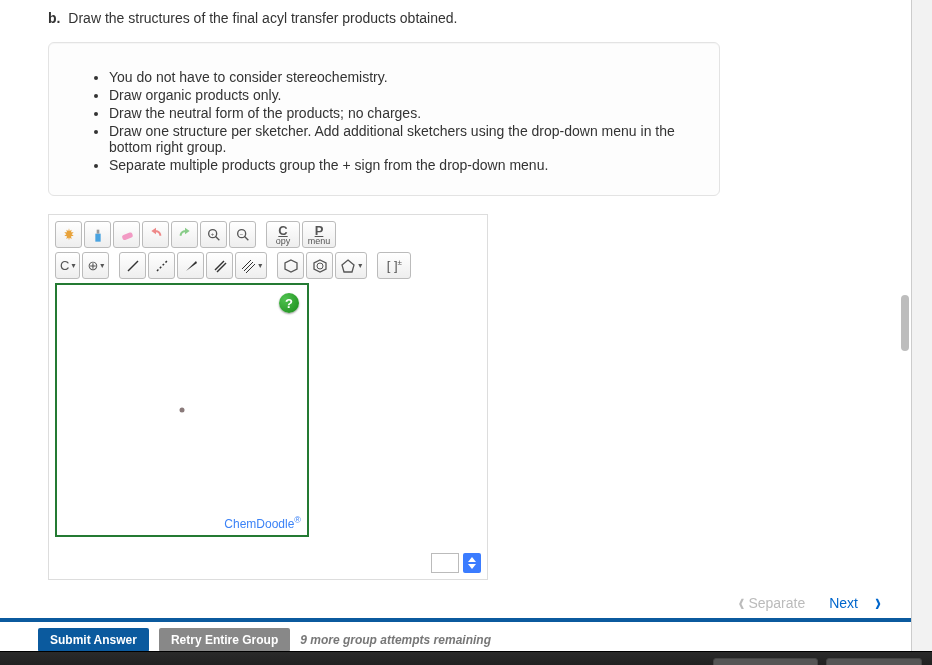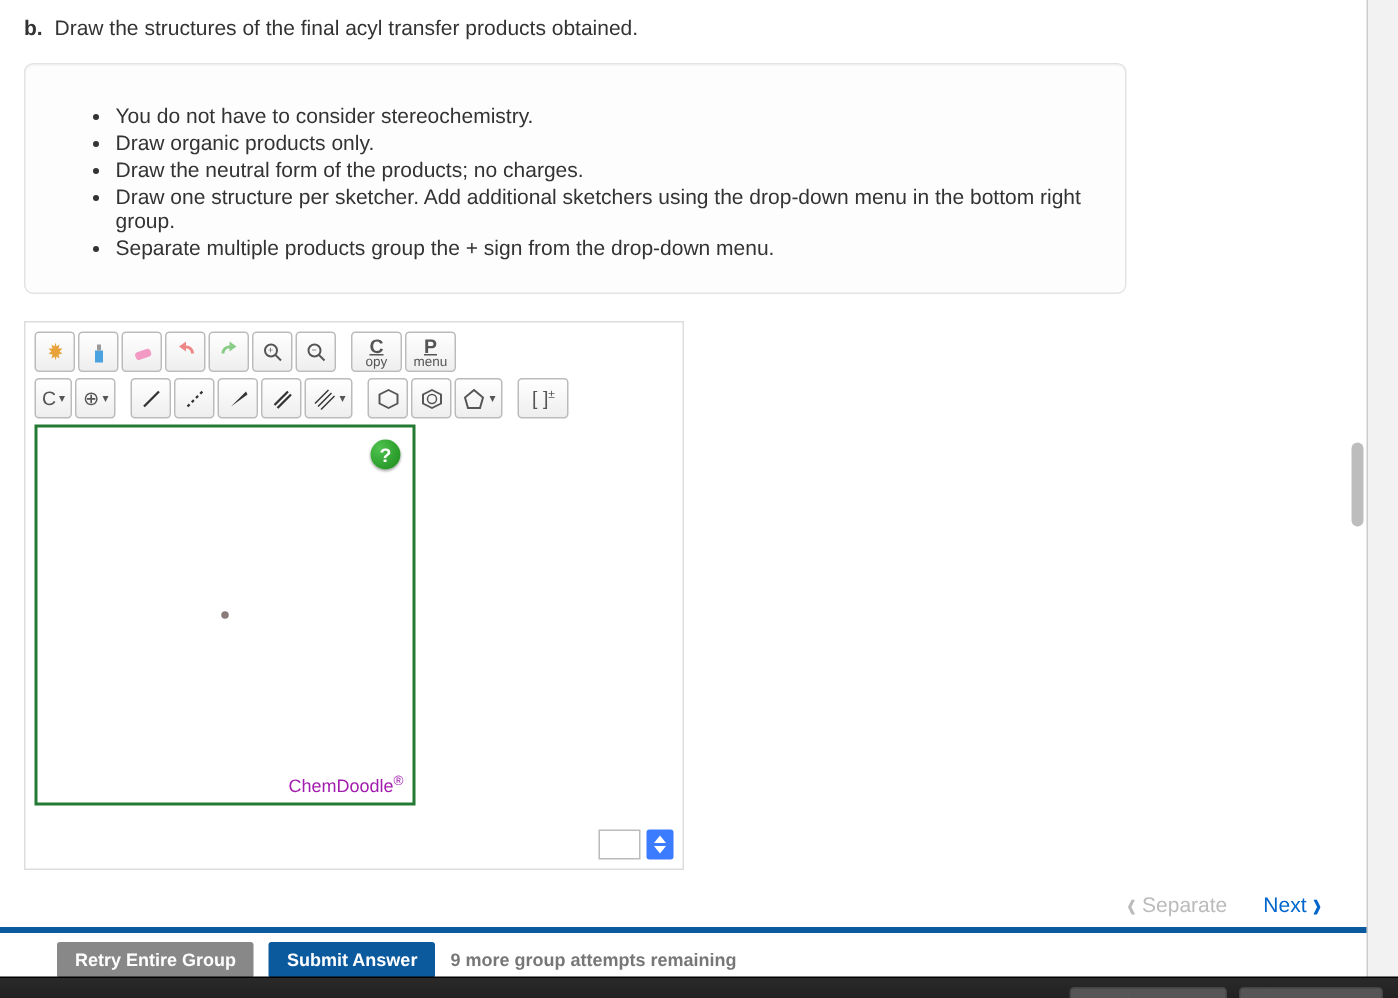--- a/index.html
+++ b/index.html
@@ -12,31 +12,31 @@
   }
   .page-wrap {
     background: #fff;
     width: 912px;
     min-height: 618px;
     border-right: 1px solid #ccc;
     padding: 0;
     position: relative;
   }
   .content {
-    padding: 10px 38px 0 16px;
+    padding: 10px 38px 0 48px;
   }
   .question-line { margin-bottom: 16px; }
   .question-line b { margin-right: 4px; font-weight: bold; }
   .well {
     border: 1px solid #e3e3e3;
     border-radius: 6px;
     background: #fdfdfd;
     padding: 24px 28px 20px 40px;
     margin-bottom: 18px;
-    width: 735px;
+    width: 672px;
     box-shadow: inset 0 1px 1px rgba(0,0,0,0.03);
   }
   .well ul { margin: 0; padding-left: 20px; }
   .well li { margin: 2px 0; }
   .editor-wrap {
     border: 1px solid #ddd;
     width: 440px;
     padding: 6px;
     background: #fff;
   }
@@ -71,43 +71,43 @@
   .help-badge {
     position: absolute; top: 8px; right: 8px;
     width: 20px; height: 20px; border-radius: 50%;
     background: radial-gradient(circle at 30% 30%, #4fc24f, #1a8a1a);
     color: #fff; font-weight: bold; font-size: 13px;
     display:flex; align-items:center; justify-content:center;
     box-shadow: 0 1px 2px rgba(0,0,0,0.4);
   }
   .dot { position:absolute; top: 50%; left: 50%; width:5px; height:5px; border-radius:50%;
          background:#8a7a7a; transform: translate(-50%,-50%); }
-  .brand { position:absolute; bottom:4px; right:6px; color:#a21caf; font-size: 12px; }
+  .brand { position:absolute; bottom:4px; right:6px; color:#3b82f6; font-size: 12px; }
   .brand sup { font-size: 9px; }
   .stepper-row { display:flex; justify-content:flex-end; margin-top: 16px; gap:4px; align-items:center;}
   .stepper-input { width: 28px; height:20px; border:1px solid #bbb; font-size:12px; }
   .stepper-btn { width:18px; height:20px; background:#3b7cff; color:#fff; font-size:10px;
                  display:flex; align-items:center; justify-content:center; border-radius:2px; cursor:pointer;}
   .nav-row { display:flex; justify-content:flex-end; gap:24px; padding: 14px 30px 0 0; font-size:14px; }
   .nav-prev { color:#bbb; display:flex; align-items:center; gap:4px; cursor:default; }
-  .nav-next { color:#0066cc; display:flex; align-items:center; gap:4px; cursor:pointer; font-weight: normal;}
+  .nav-next { color:#0066cc; display:flex; align-items:center; gap:17px; cursor:pointer; font-weight: normal;}
   .chev { font-size: 18px; font-weight: bold; line-height: 1; transform: scaleY(1.4); }
   .action-bar {
     border-top: 4px solid #0b5a9e;
     margin-top: 6px;
     padding: 6px 0 0 38px;
     display:flex; align-items:center; gap:10px;
   }
   .btn {
     padding: 5px 12px; border:none; border-radius:2px;
     font-size: 12px; font-weight:bold; color:#fff; cursor:pointer;
   }
   .btn-blue { background:#0b5a9e; }
   .btn-gray { background:#888; }
-  .attempts { color:#777; font-size:12px; font-weight:bold; }
+  .attempts { color:#777; font-size:12px; font-weight:bold;font-style:italic; }
   .footer-bar {
     position: relative;
     width: 932px;
     background: linear-gradient(#2a2a2a,#111);
     border-top: 1px solid #000;
     padding: 6px 10px;
     display:flex; justify-content:flex-end; gap:8px;
     margin-top: -1px;
   }
   .fbtn {
@@ -279,22 +279,22 @@
       <span class="chev">‹</span>
       <span>Separate</span>
     </div>
     <div class="nav-next">
       <span>Next</span>
       <span class="chev">›</span>
     </div>
   </div>
 
   <div class="action-bar">
+    <button class="btn btn-blue">Submit Answer</button>
     <button class="btn btn-gray">Retry Entire Group</button>
-    <button class="btn btn-blue">Submit Answer</button>
     <span class="attempts">9 more group attempts remaining</span>
   </div>
 
   <div class="scroll-thumb"></div>
 </div>
 
 <div class="footer-bar">
   <button class="fbtn">Email Instructor</button>
   <button class="fbtn">Save and Exit</button>
 </div>

